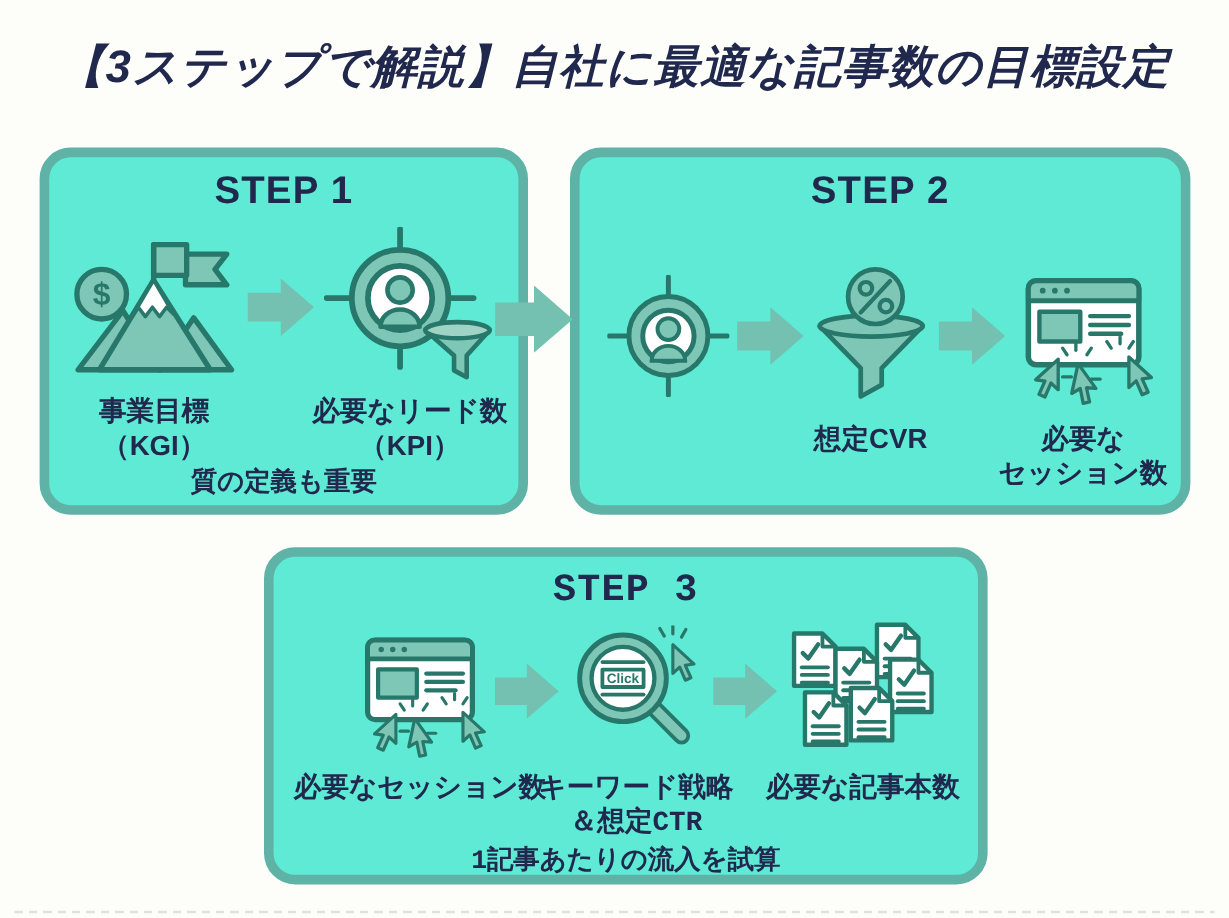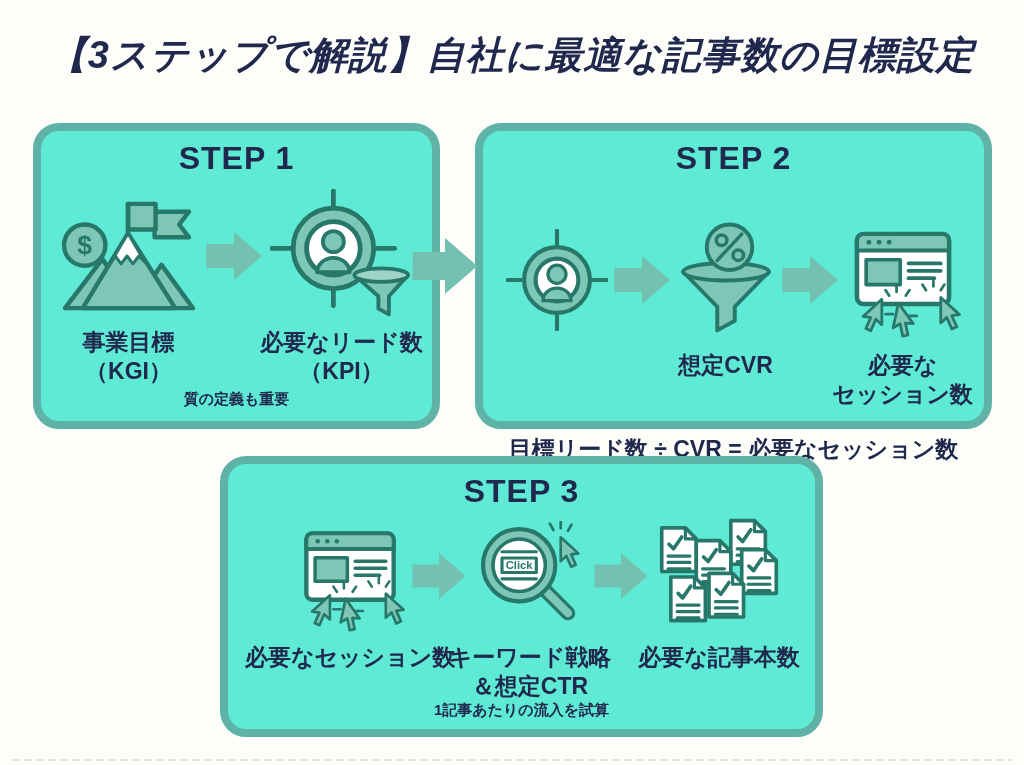--- a/index.html
+++ b/index.html
@@ -15,21 +15,21 @@
     color:#20294d;
     font-style:italic;
   }
   .box{
     position:absolute;background:#5eead4;border:8px solid #5fb3a6;
     border-radius:26px;box-sizing:border-box;
     display:flex;flex-direction:column;align-items:center;
   }
   .box.step1{left:33px;top:123px;width:407px;height:306px;}
   .box.step2{left:475px;top:123px;width:517px;height:306px;gap:25px;}
-  .box.step3{left:220px;top:456px;width:603px;height:281px;}
+  .box.step3{left:220px;top:456px;width:603px;height:281px;font-family:Liberation Mono, monospace;}
   .heading{
     margin-top:10px;font-size:32px;font-weight:900;color:#20294d;
     letter-spacing:1px;line-height:1.1;
   }
   .row{
     display:flex;align-items:flex-start;justify-content:center;
     margin-top:14px;width:100%;
   }
   .step3 .row{margin-top:8px;padding-left:35px;}
   .item{display:flex;flex-direction:column;align-items:center;}
@@ -40,21 +40,21 @@
   .lbl{width:0;display:flex;flex-direction:column;align-items:center;margin-top:6px;}
   .lbl span{
     white-space:nowrap;text-align:center;font-size:23px;font-weight:800;
     color:#20294d;line-height:1.25;
   }
   .arrow-sm{flex:0 0 auto;}
   .step1 .arrow-sm{margin:42px 6px 0 6px;}
   .step2 .arrow-sm{margin:41px 5px 0 5px;}
   .step3 .arrow-sm{margin:36px 4px 0 4px;}
   .note{
-    margin-top:auto;margin-bottom:12px;font-size:15px;font-weight:800;
+    margin-top:auto;margin-bottom:12px;font-size:22px;font-weight:800;
     color:#20294d;text-align:center;white-space:nowrap;
   }
   .step2 .note{font-size:23px;}
   .connector{position:absolute;left:412px;top:238px;z-index:5;}
   .defs-svg{position:absolute;width:0;height:0;overflow:hidden;}
   .bottom-strip{
     position:absolute;bottom:4px;left:12px;width:1000px;height:2px;opacity:.55;
     background:repeating-linear-gradient(90deg,#c9c9c2 0 7px,transparent 7px 12px);
   }
   svg text{font-family:"Liberation Sans","DejaVu Sans",sans-serif;}
@@ -251,21 +251,20 @@
         <svg width="116" height="116">
             <use href="#i-browser"></use>
           </svg>
       </div>
       <div class="lbl">
         <span>必要な</span>
         <span>セッション数</span>
       </div>
     </div>
   </div>
-  <div class="note">目標リード数 ÷ CVR = 必要なセッション数</div>
 </section>
 
 <svg class="connector" width="66" height="56">
     <use href="#i-arrow"></use>
   </svg>
 
 <section class="box step3">
   <div class="heading">STEP 3</div>
   <div class="row">
     <div class="item" style="width:116px">

